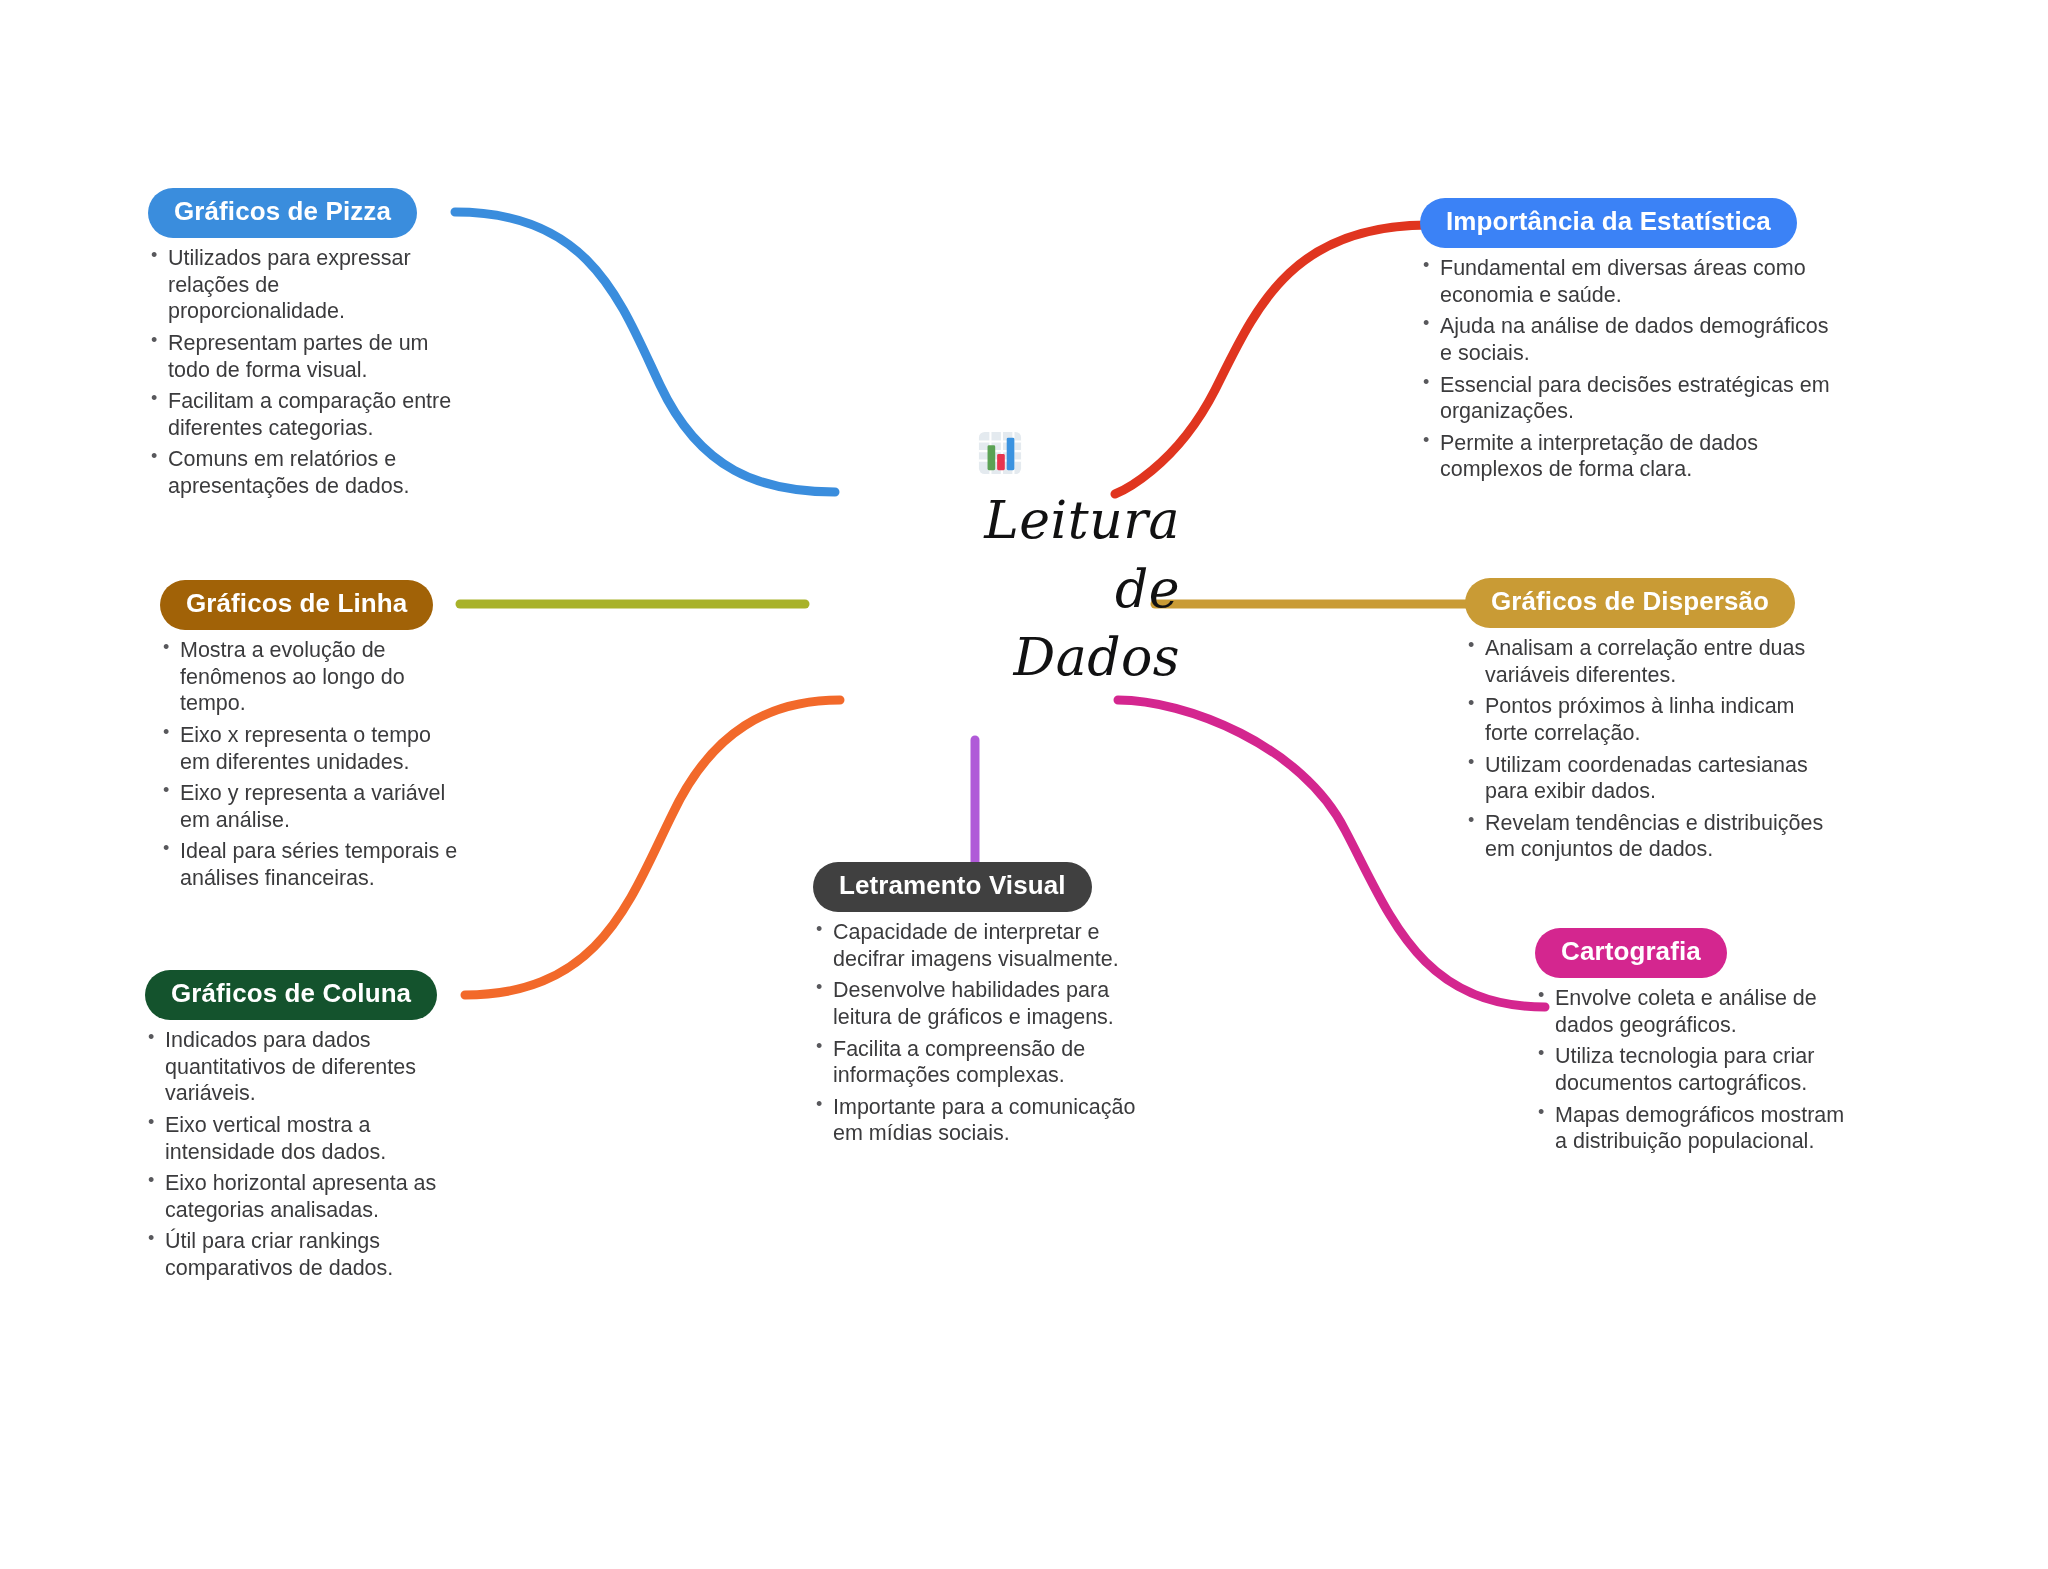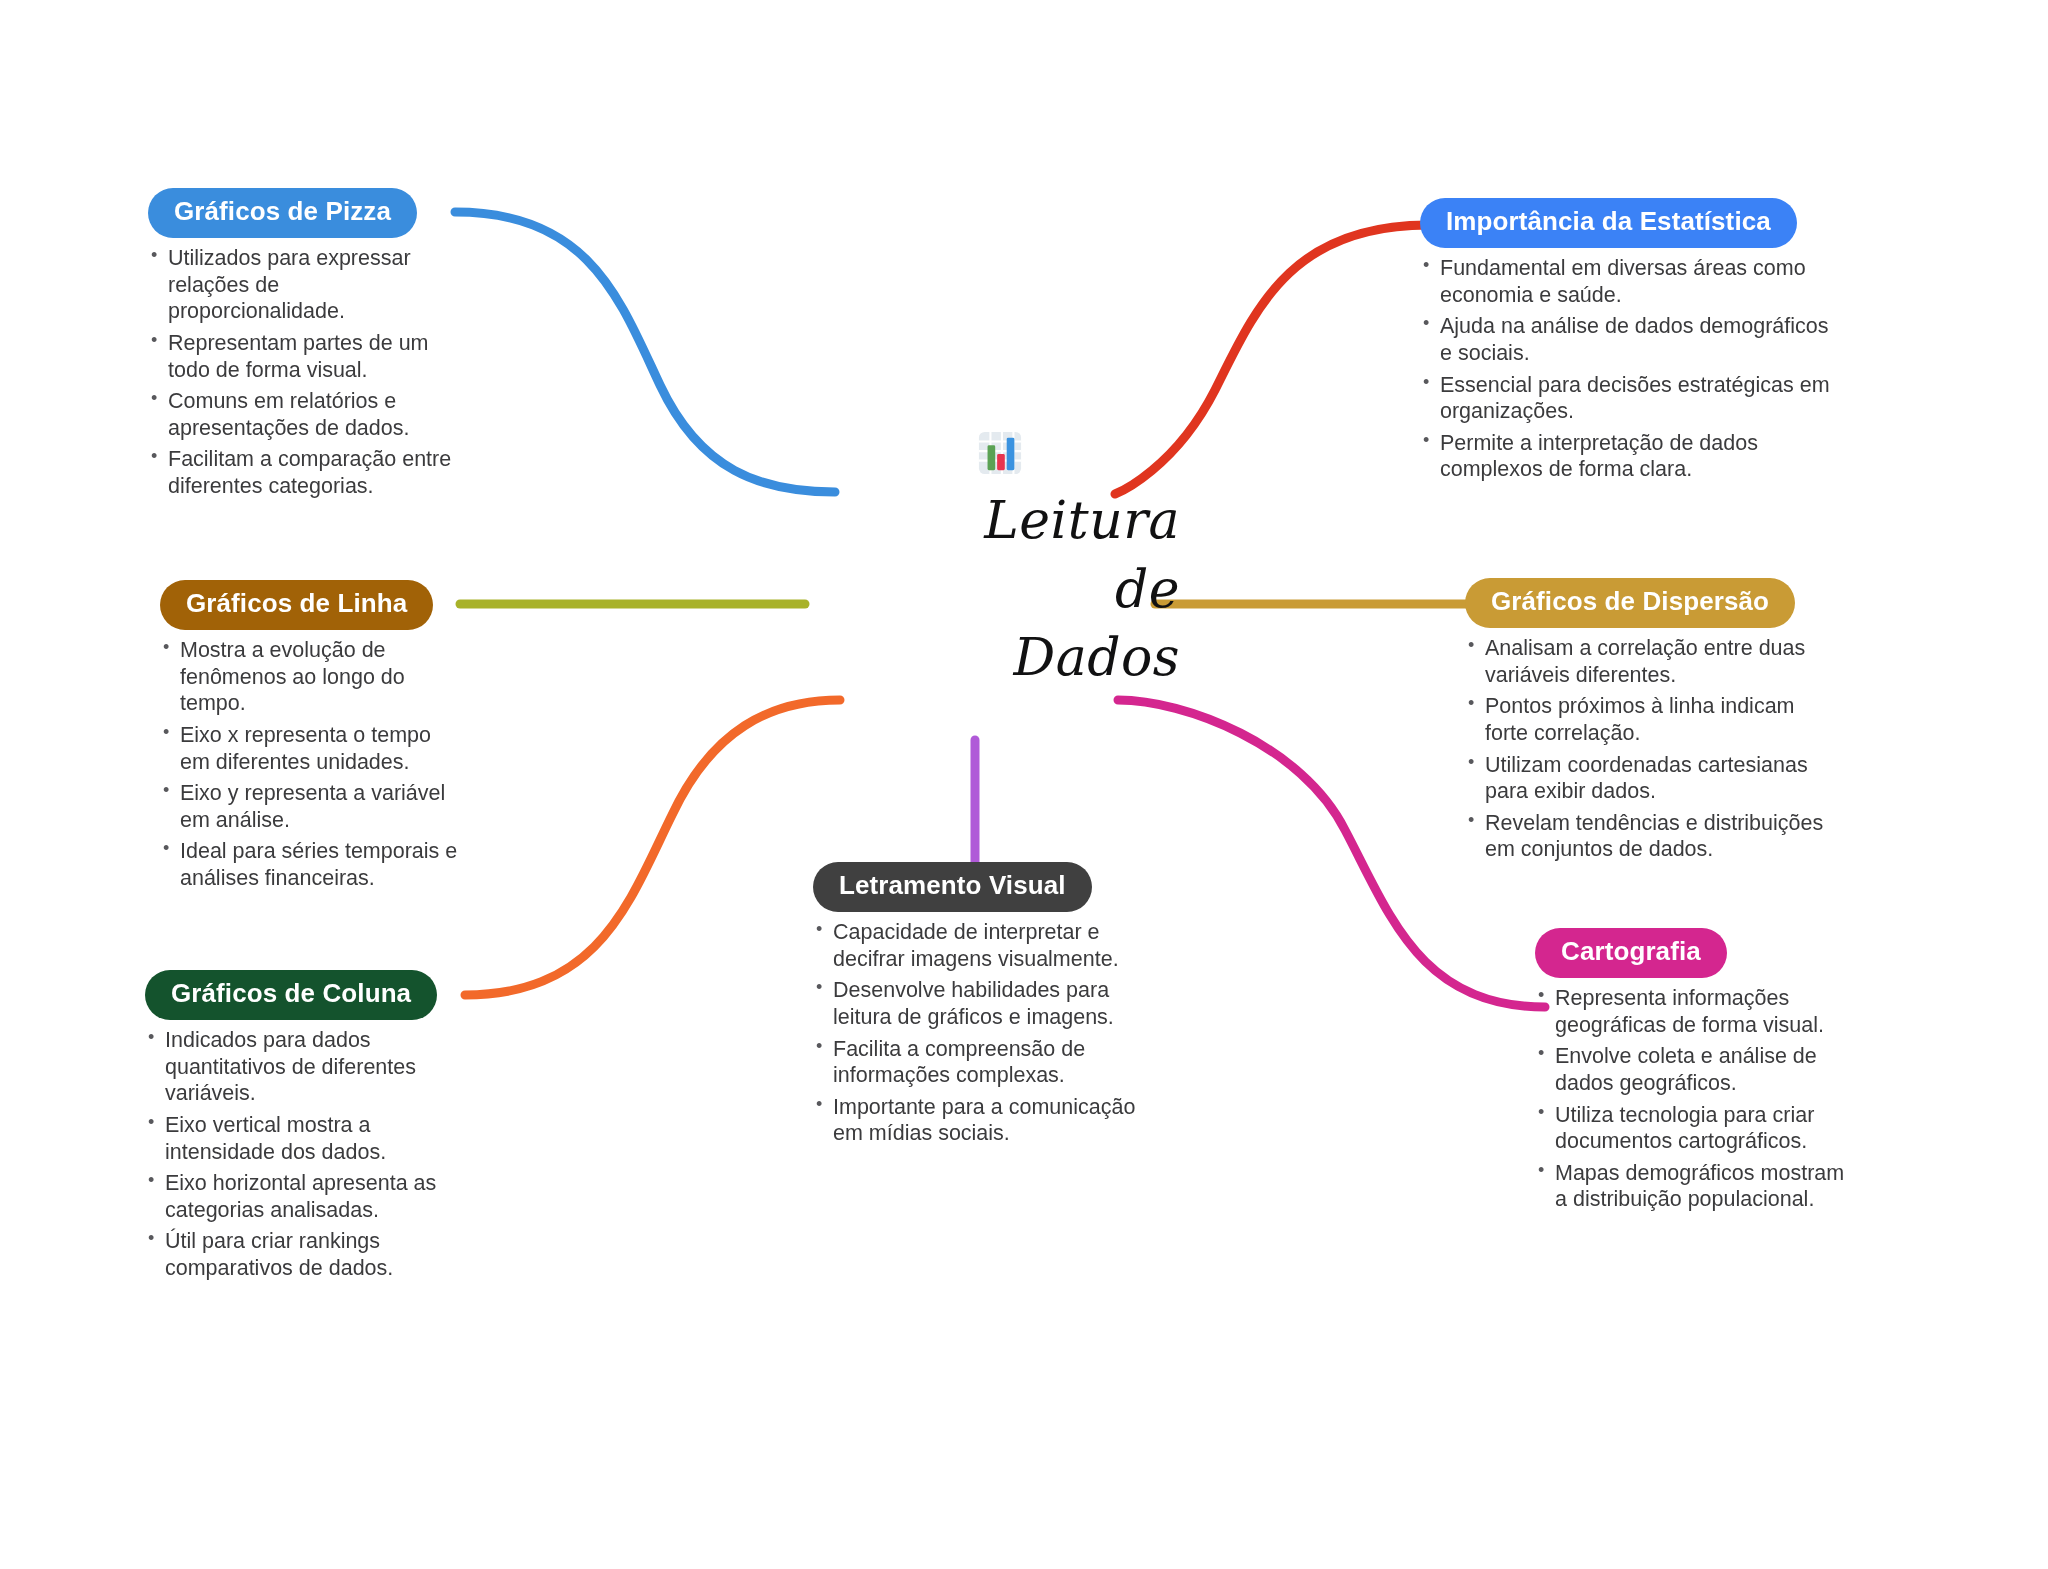--- a/index.html
+++ b/index.html
@@ -143,22 +143,22 @@
     </div>
   </div>
 
   <div class="branch" id="branch-pizza" style="left:148px; top:188px; width:310px;">
     <div class="pill-row">
       <div class="pill" style="background:#3a8ddd;">Gráficos de Pizza</div>
     </div>
     <ul class="points">
       <li>Utilizados para expressar relações de proporcionalidade.</li>
       <li>Representam partes de um todo de forma visual.</li>
+      <li>Facilitam a comparação entre diferentes categorias.</li>
       <li>Comuns em relatórios e apresentações de dados.</li>
-      <li>Facilitam a comparação entre diferentes categorias.</li>
     </ul>
   </div>
 
   <div class="branch" id="branch-linha" style="left:160px; top:580px; width:300px;">
     <div class="pill-row">
       <div class="pill" style="background:#a16207;">Gráficos de Linha</div>
     </div>
     <ul class="points">
       <li>Mostra a evolução de fenômenos ao longo do tempo.</li>
       <li>Eixo x representa o tempo em diferentes unidades.</li>
@@ -201,21 +201,20 @@
       <li>Utilizam coordenadas cartesianas para exibir dados.</li>
       <li>Revelam tendências e distribuições em conjuntos de dados.</li>
     </ul>
   </div>
 
   <div class="branch" id="branch-cartografia" style="left:1535px; top:928px; width:320px;">
     <div class="pill-row">
       <div class="pill" style="background:#d4268f;">Cartografia</div>
     </div>
     <ul class="points">
-      <li>Representa informações geográficas de forma visual.</li>
       <li>Envolve coleta e análise de dados geográficos.</li>
       <li>Utiliza tecnologia para criar documentos cartográficos.</li>
       <li>Mapas demográficos mostram a distribuição populacional.</li>
     </ul>
   </div>
 
   <div class="branch" id="branch-letramento" style="left:813px; top:862px; width:325px;">
     <div class="pill-row">
       <div class="pill" style="background:#404040;">Letramento Visual</div>
     </div>

